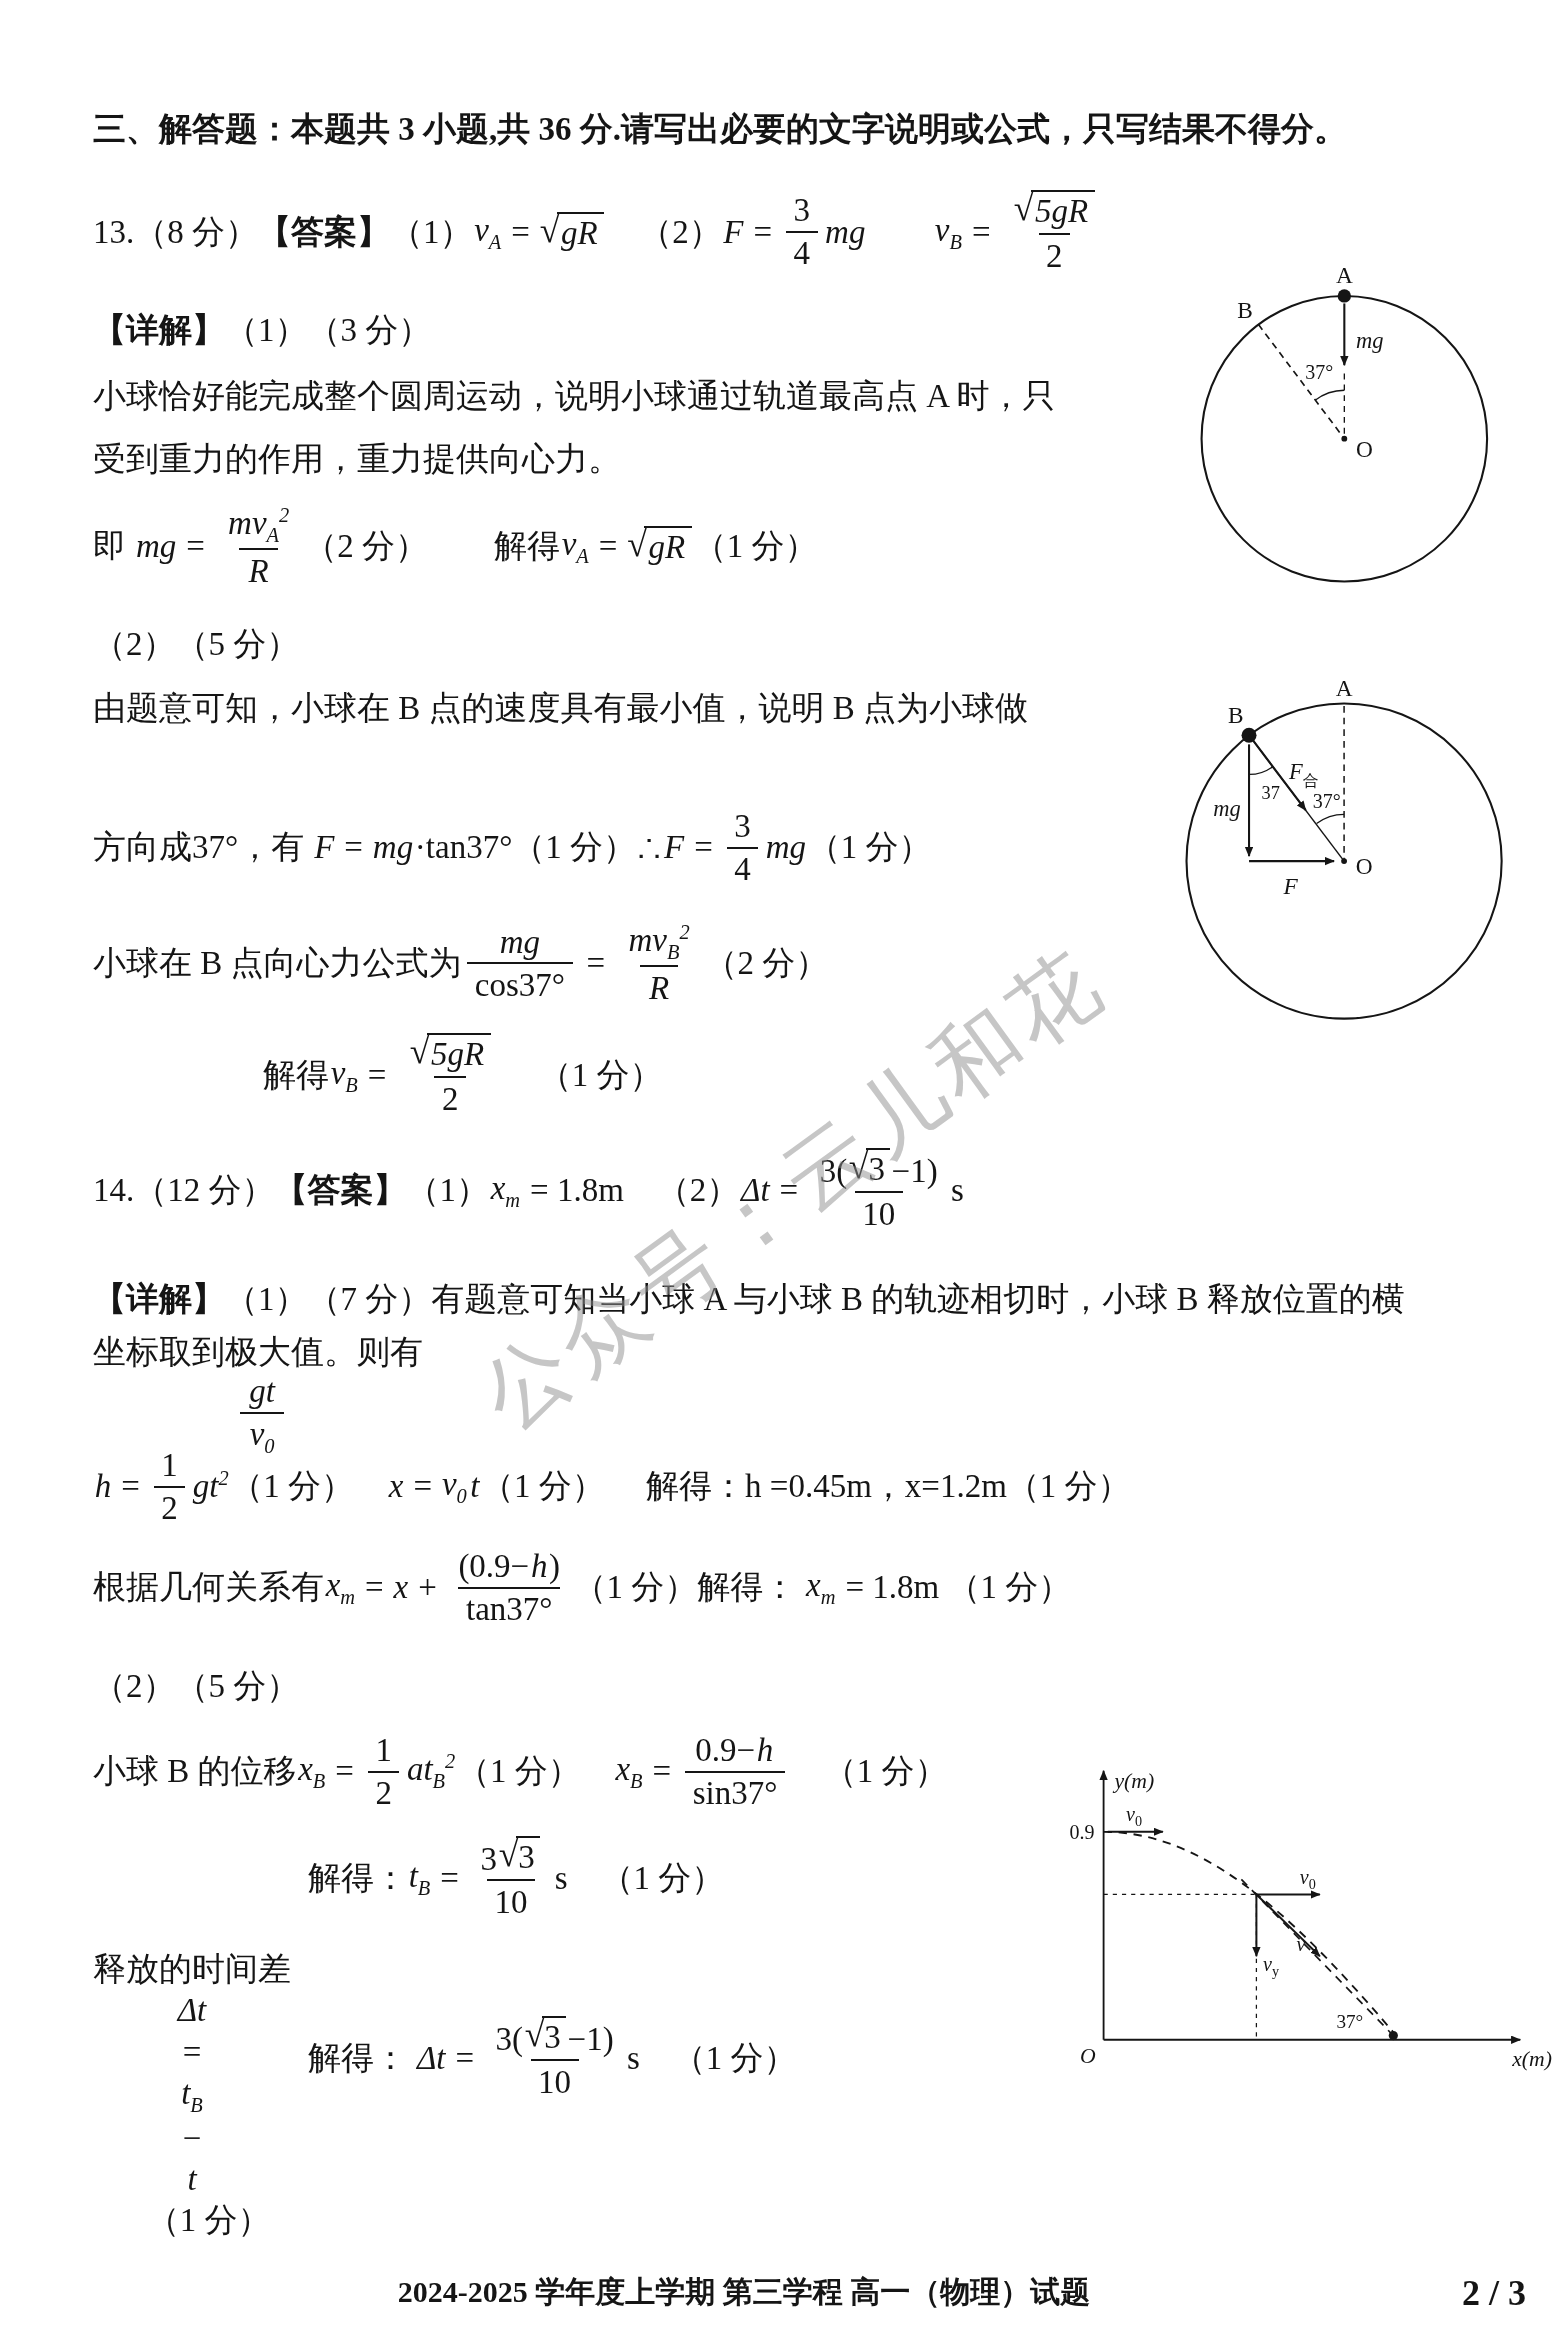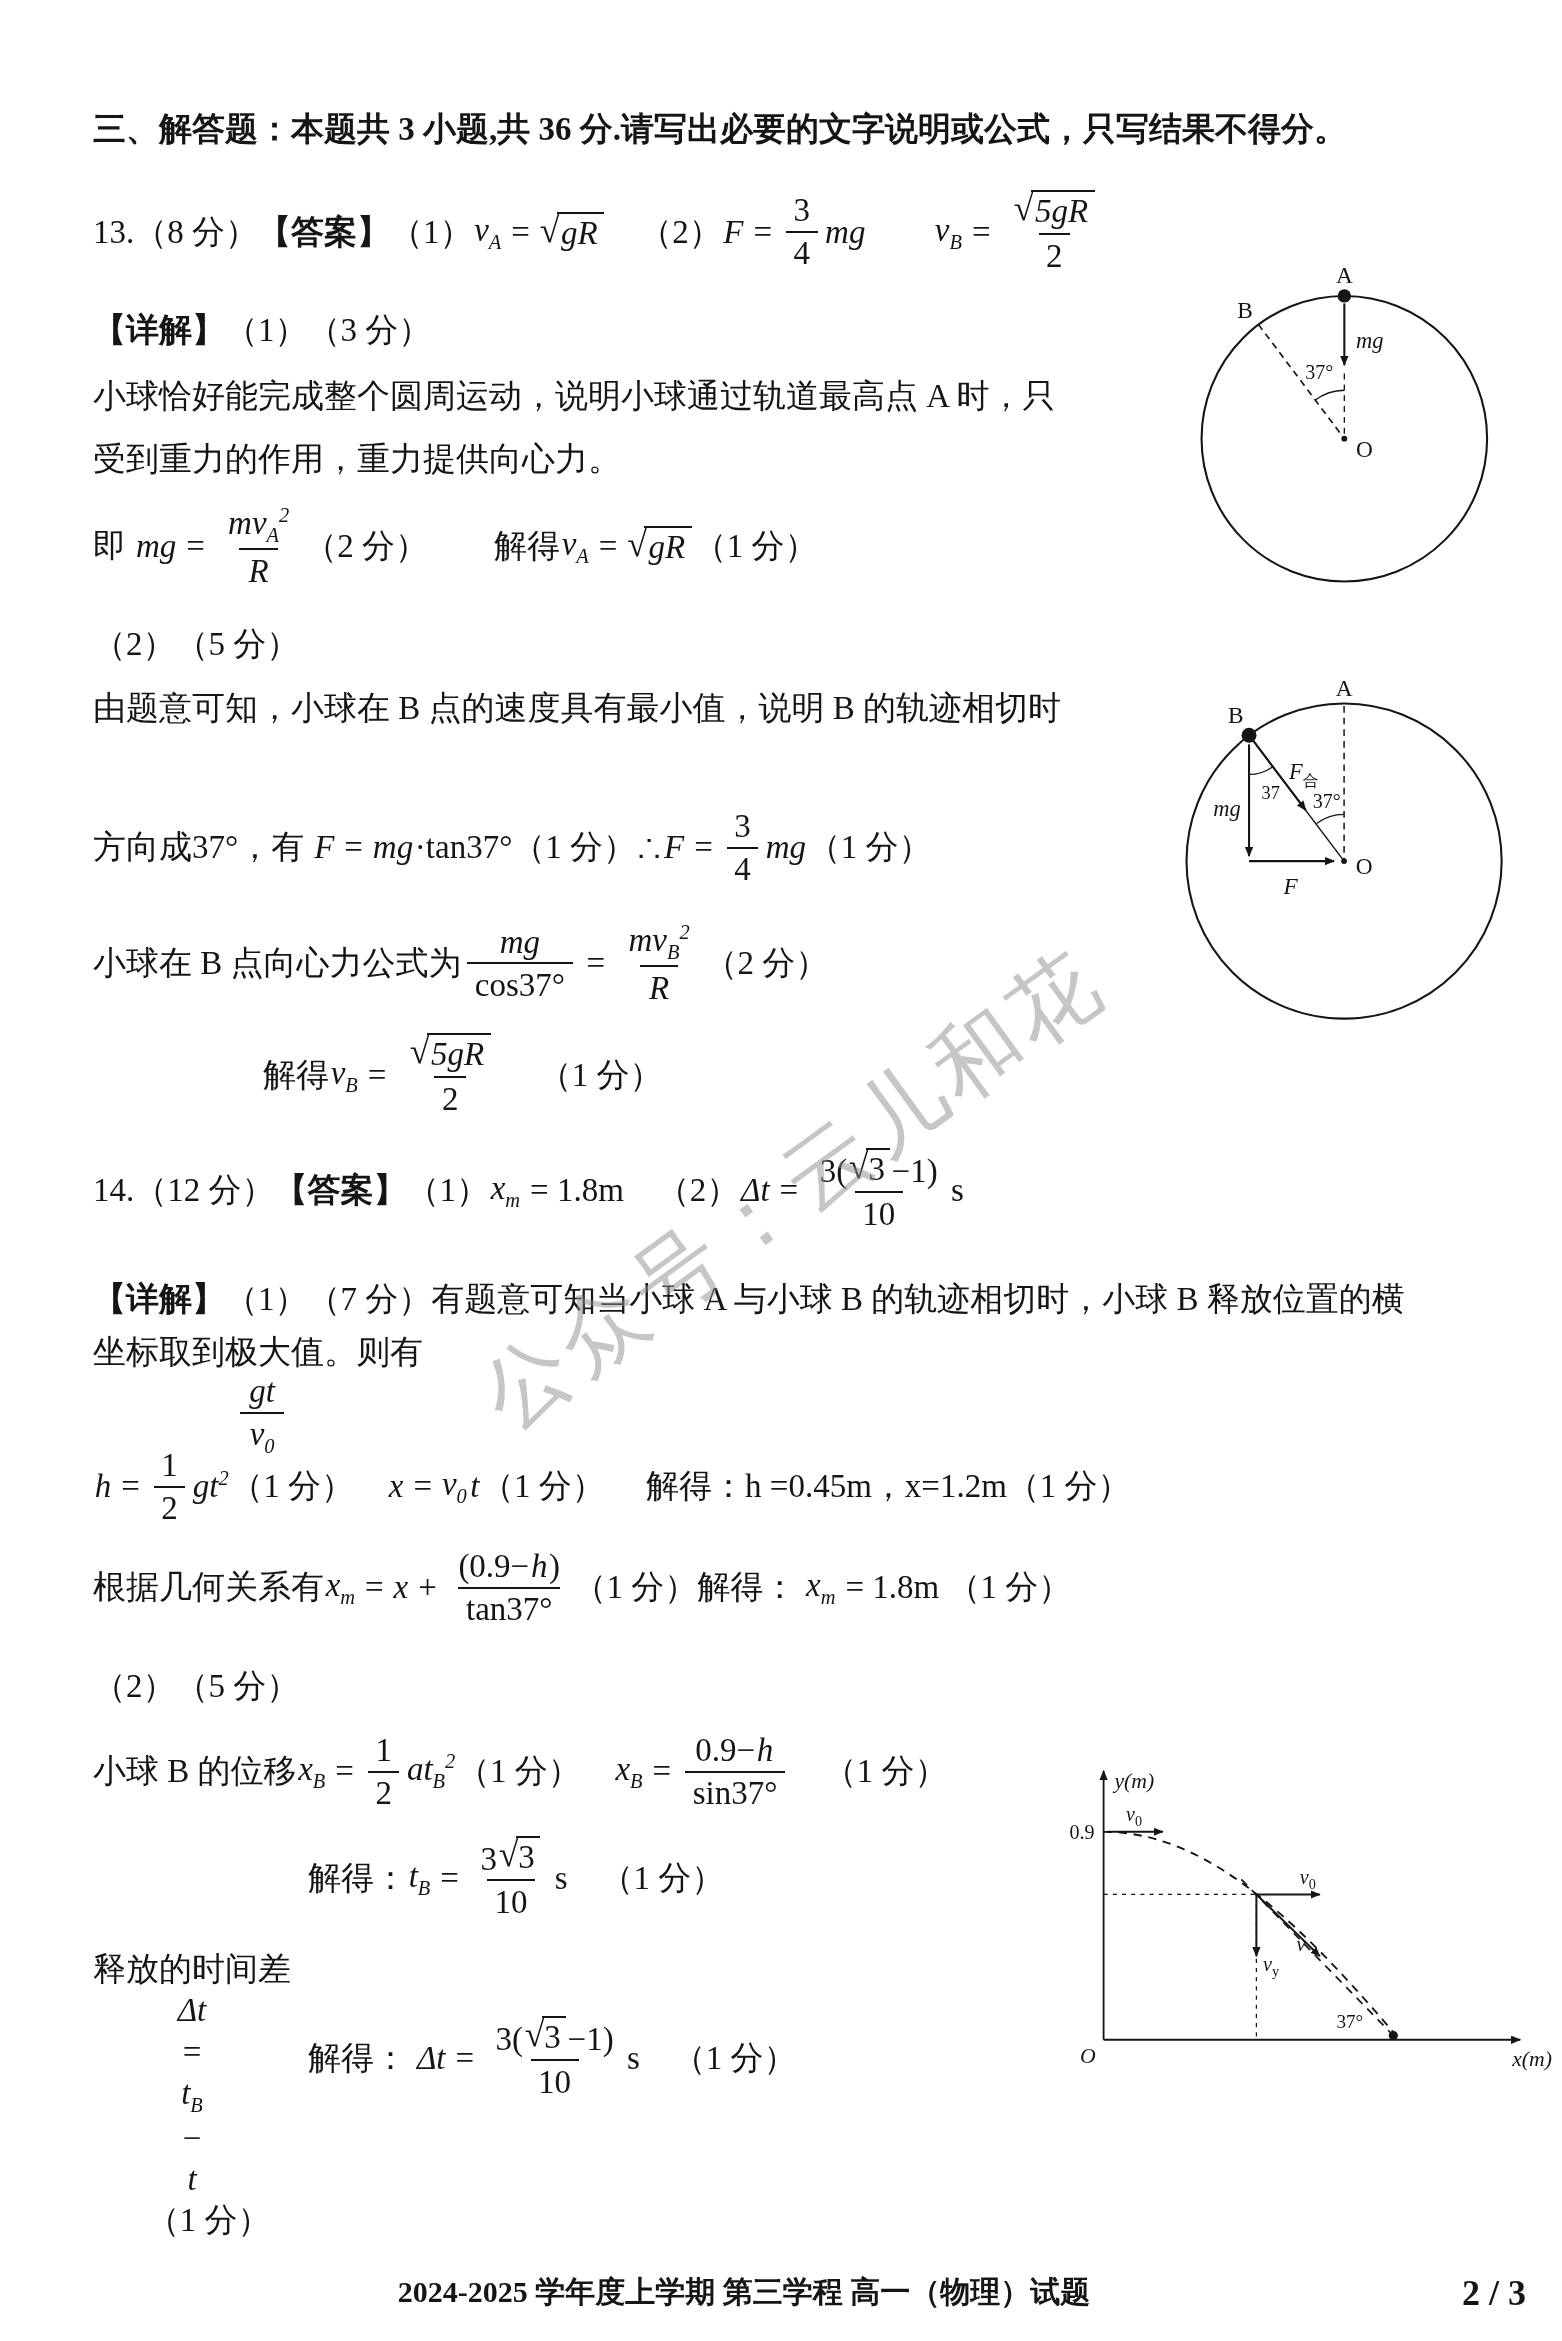--- a/index.html
+++ b/index.html
@@ -37,21 +37,21 @@
   <div class="watermark">公众号：云儿和花</div>
 
   <div class="line bold" style="top:109px;">三、解答题：本题共 3 小题,共 36 分.请写出必要的文字说明或公式，只写结果不得分。</div>
 
   <div class="line" style="top:190px;"><span class="rm">13.（8 分）</span><span class="rm b">【答案】</span><span class="rm">（1）</span><span class="it">v<sub>A</sub></span><span class="rm"> = </span><span class="sqrt"><span class="rsign">√</span><span class="rad"><span class="it">gR</span></span></span><span class="rm">　（2）</span><span class="it">F</span><span class="rm"> = </span><span class="frac"><span class="num"><span class="rm">3</span></span><span class="den"><span class="rm">4</span></span></span><span class="it">mg</span><span class="rm">　　</span><span class="it">v<sub>B</sub></span><span class="rm"> = </span><span class="frac"><span class="num"><span class="sqrt"><span class="rsign">√</span><span class="rad"><span class="it">5gR</span></span></span></span><span class="den"><span class="rm">2</span></span></span></div>
   <div class="line" style="top:310px;"><span class="rm b">【详解】</span><span class="rm">（1）（3 分）</span></div>
   <div class="line" style="top:439px;"><span class="rm">受到重力的作用，重力提供向心力。</span></div>
   <div class="line" style="top:376px;"><span class="rm">小球恰好能完成整个圆周运动，说明小球通过轨道最高点 A 时，只</span></div>
   <div class="line" style="top:504px;"><span class="rm">即 </span><span class="it">mg</span><span class="rm"> = </span><span class="frac"><span class="num"><span class="it">mv<sub>A</sub><sup>2</sup></span></span><span class="den"><span class="it">R</span></span></span><span class="rm">（2 分）　　解得</span><span class="it">v<sub>A</sub></span><span class="rm"> = </span><span class="sqrt"><span class="rsign">√</span><span class="rad"><span class="it">gR</span></span></span><span class="rm">（1 分）</span></div>
   <div class="line" style="top:624px;"><span class="rm">（2）（5 分）</span></div>
-  <div class="line" style="top:688px;"><span class="rm">由题意可知，小球在 B 点的速度具有最小值，说明 B 的轨迹相切时</span></div>
+  <div class="line" style="top:688px;"><span class="rm">由题意可知，小球在 B 点的速度具有最小值，说明 B 点为小球做</span></div>
   <div class="line" style="top:808px;"><span class="rm">方向成37°，有 </span><span class="it">F</span><span class="rm"> = </span><span class="it">mg</span><span class="rm">·tan37°（1 分）∴</span><span class="it">F</span><span class="rm"> = </span><span class="frac"><span class="num"><span class="rm">3</span></span><span class="den"><span class="rm">4</span></span></span><span class="it">mg</span><span class="rm">（1 分）</span></div>
   <div class="line" style="top:921px;"><span class="rm">小球在 B 点向心力公式为</span><span class="frac"><span class="num"><span class="it">mg</span></span><span class="den"><span class="rm">cos37°</span></span></span><span class="rm"> = </span><span class="frac"><span class="num"><span class="it">mv<sub>B</sub><sup>2</sup></span></span><span class="den"><span class="it">R</span></span></span><span class="rm">（2 分）</span></div>
   <div class="line" style="top:1033px;left:263px;"><span class="rm">解得</span><span class="it">v<sub>B</sub></span><span class="rm"> = </span><span class="frac"><span class="num"><span class="sqrt"><span class="rsign">√</span><span class="rad"><span class="it">5gR</span></span></span></span><span class="den"><span class="rm">2</span></span></span><span class="rm">　（1 分）</span></div>
 
   <div class="line" style="top:1148px;"><span class="rm">14.（12 分）</span><span class="rm b">【答案】</span><span class="rm">（1）</span><span class="it">x<sub>m</sub></span><span class="rm"> = 1.8m　（2）</span><span class="it">Δt</span><span class="rm"> = </span><span class="frac"><span class="num"><span class="rm">3(</span><span class="sqrt"><span class="rsign">√</span><span class="rad"><span class="rm">3</span></span></span><span class="rm">−1)</span></span><span class="den"><span class="rm">10</span></span></span><span class="rm">s</span></div>
   <div class="line" style="top:1279px;"><span class="rm b">【详解】</span><span class="rm">（1）（7 分）有题意可知当小球 A 与小球 B 的轨迹相切时，小球 B 释放位置的横</span></div>
   <div class="line" style="top:1332px;flex-direction:column;"><span class="rm">坐标取到极大值。则有 </span><span class="frac"><span class="num"><span class="it">gt</span></span><span class="den"><span class="it">v<sub>0</sub></span></span></span></div>
   <div class="line" style="top:1447px;"><span class="it">h</span><span class="rm"> = </span><span class="frac"><span class="num"><span class="rm">1</span></span><span class="den"><span class="rm">2</span></span></span><span class="it">gt<sup>2</sup></span><span class="rm">（1 分）　</span><span class="it">x</span><span class="rm"> = </span><span class="it">v<sub>0</sub></span><span class="it">t</span><span class="rm">（1 分）　 解得：h =0.45m，x=1.2m（1 分）</span></div>
   <div class="line" style="top:1548px;"><span class="rm">根据几何关系有</span><span class="it">x<sub>m</sub></span><span class="rm"> = </span><span class="it">x</span><span class="rm"> + </span><span class="frac"><span class="num"><span class="rm">(0.9−</span><span class="it">h</span><span class="rm">)</span></span><span class="den"><span class="rm">tan37°</span></span></span><span class="rm">（1 分）解得： </span><span class="it">x<sub>m</sub></span><span class="rm"> = 1.8m （1 分）</span></div>
   <div class="line" style="top:1666px;"><span class="rm">（2）（5 分）</span></div>

